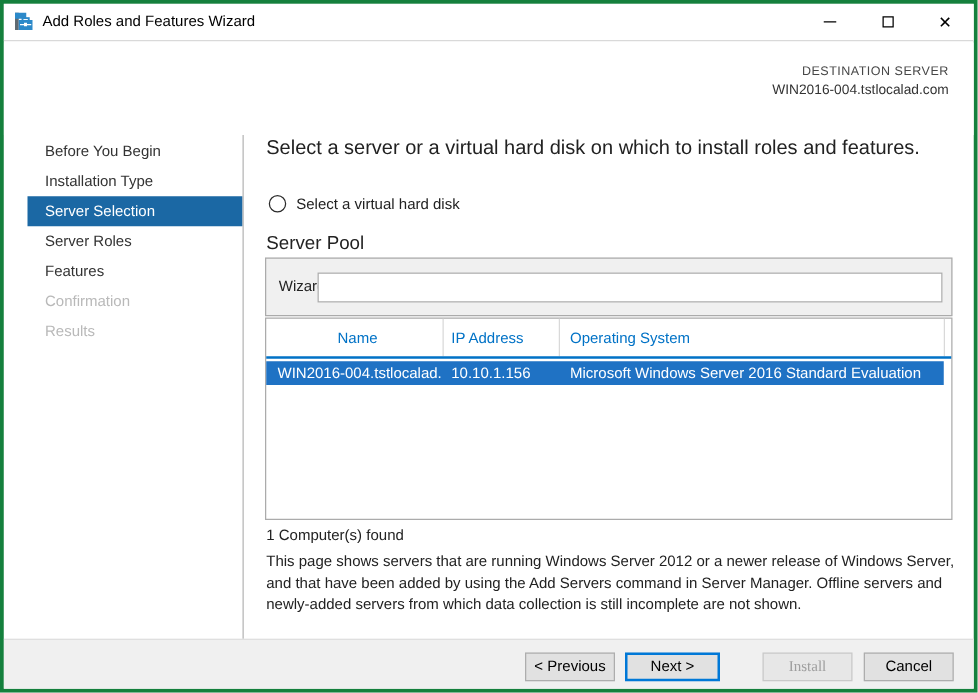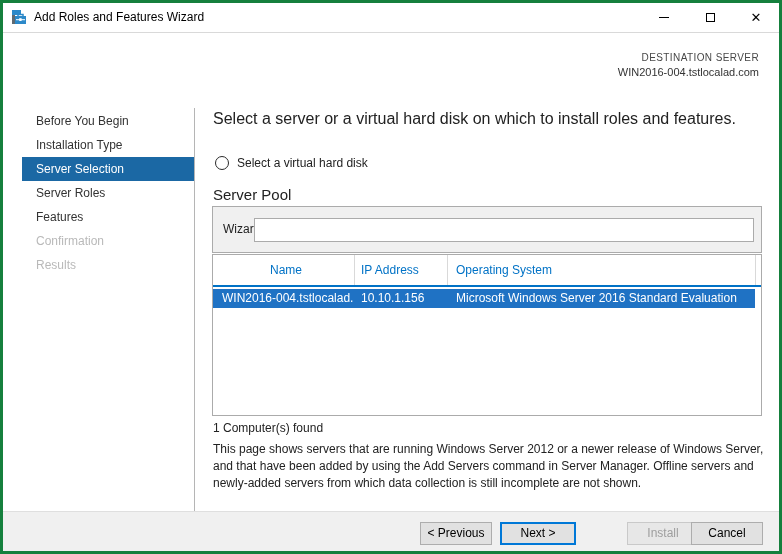--- a/index.html
+++ b/index.html
@@ -69,21 +69,21 @@
   .td.c-name{left:9px;width:132px;}
   .td.c-ip{left:148px;width:90px;}
   .td.c-os{left:243px;width:296px;}
   .found{position:absolute;left:210px;top:418px;font-size:12px;color:#222;}
   .desc{position:absolute;left:210px;top:438px;width:558px;font-size:12px;color:#222;line-height:17px;}
   
   .footer{position:absolute;left:0;right:0;bottom:0;height:40px;background:#f0f0f0;border-top:1px solid #dfdfdf;}
   .btn{position:absolute;top:10px;height:23px;background:#e1e1e1;border:1px solid #adadad;font-size:12px;color:#000;text-align:center;line-height:21px;font-family:"Liberation Sans",sans-serif;cursor:default;padding:0;}
   .btn.prev{left:417px;width:72px;}
   .btn.next{left:497px;width:76px;border:2px solid var(--c-next_button_border);line-height:19px;}
-  .btn.install{left:624px;width:72px;border-color:#c9c9c9;color:#9e9e9e;background:#e7e7e7;}
+  .btn.install{left:607px;width:72px;border-color:#c9c9c9;color:#9e9e9e;background:#e7e7e7;font-family:Liberation Serif, serif;}
   .btn.cancel{left:688px;width:72px;}
 </style>
 </head>
 <body>
 
 <div class="window">
 
   <div class="titlebar">
     <span class="app-icon">
       <svg width="16" height="16" viewBox="0 0 16 16">

